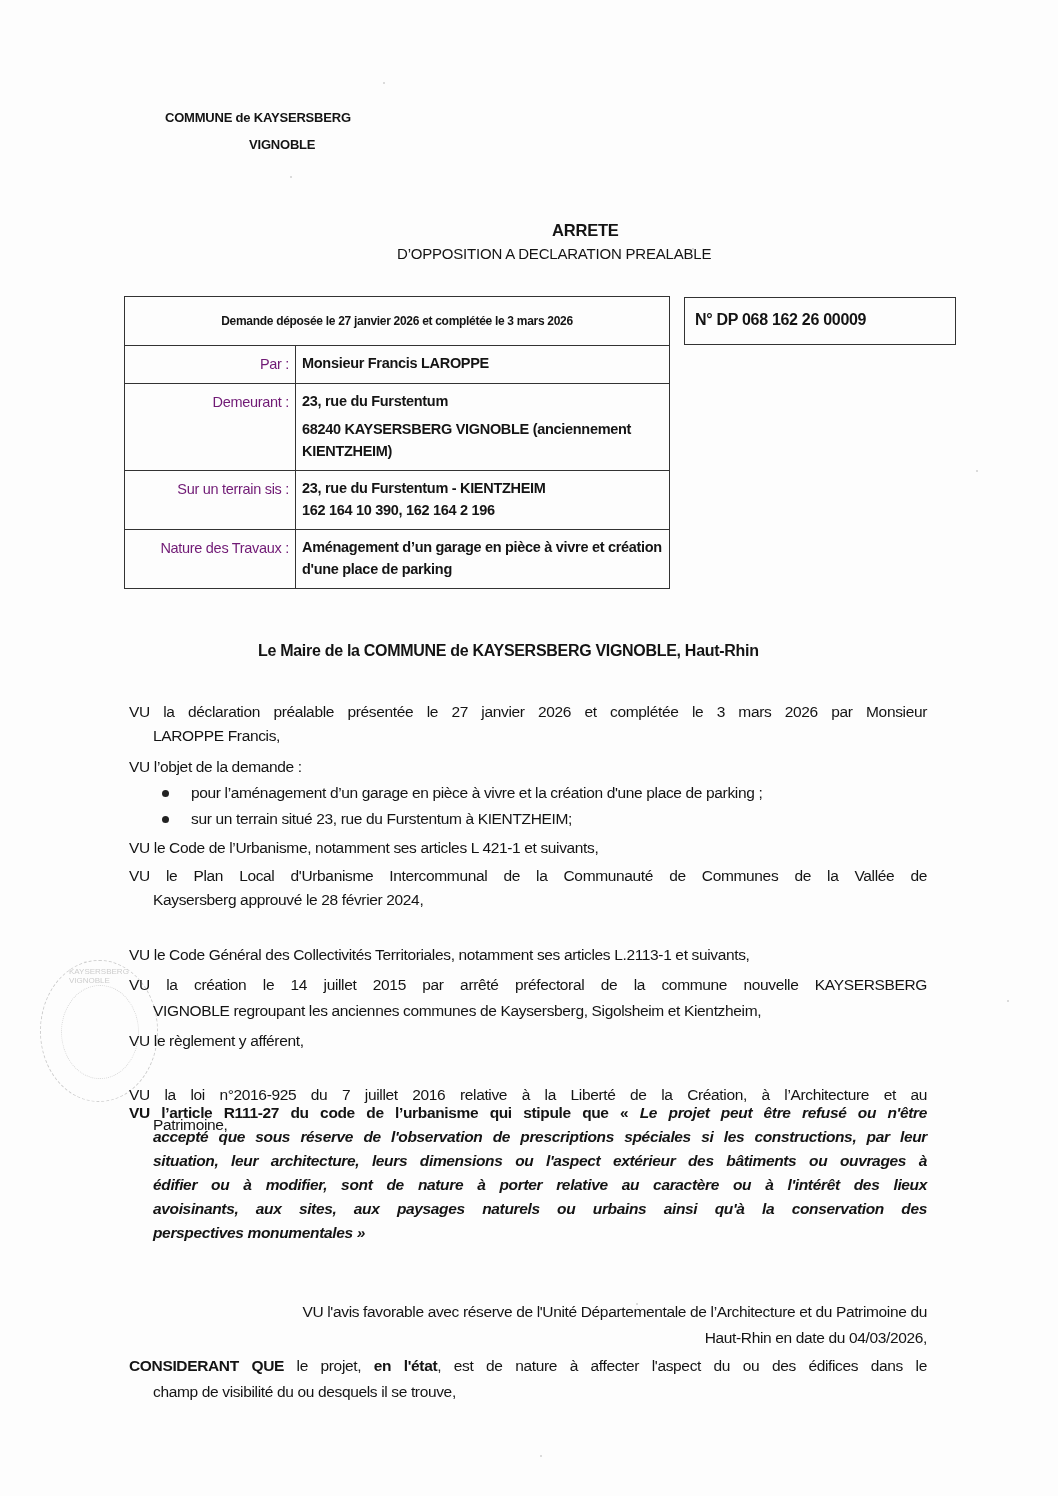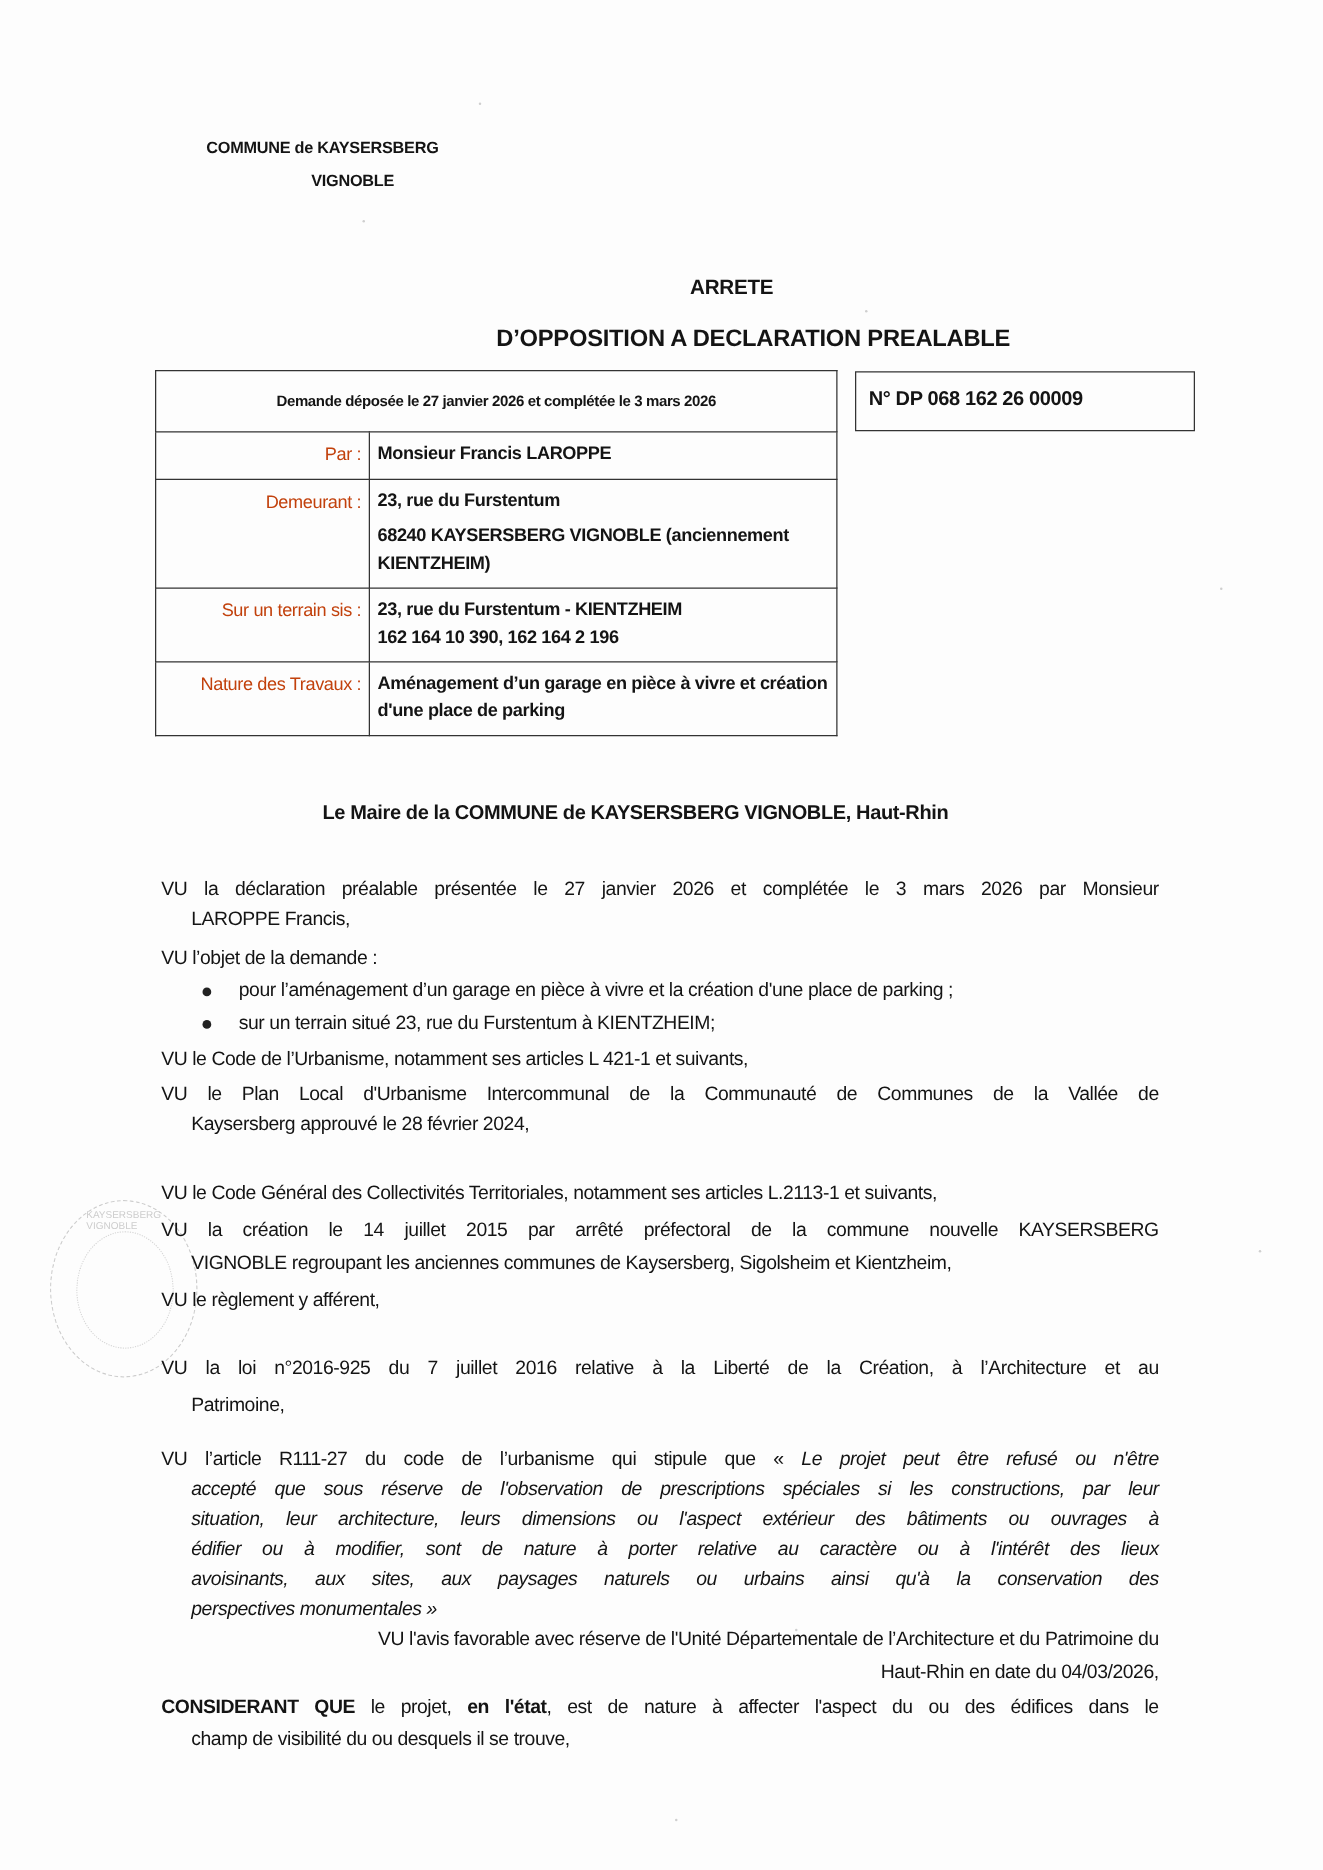--- a/index.html
+++ b/index.html
@@ -7,29 +7,29 @@
     width: 1058px; height: 1496px; position: relative; overflow: hidden;
     font-family: "Liberation Sans", sans-serif; color: #141414;
   }
   .page { position: absolute; inset: 0; background: #fdfdfd; }
 
   .commune { position: absolute; left: 165px; top: 104px; font-weight: bold; font-size: 13px; line-height: 27px; letter-spacing: -0.2px; }
   .commune div:nth-child(2) { padding-left: 84px; }
 
   .titles { position: absolute; left: 0; width: 1058px; top: 221px; }
   .titles .t1 { position: absolute; left: 552px; top: 0; font-weight: bold; font-size: 16.5px; letter-spacing: -0.2px; }
-  .titles .t2 { position: absolute; left: 397px; top: 40px; font-weight: bold; font-size: 19px; letter-spacing: -0.2px; }
+  .titles .t2 { position: absolute; left: 397px; top: 24px; font-weight: normal; font-size: 15px; letter-spacing: -0.2px; }
 
   table.info {
     position: absolute; left: 124px; top: 296px; width: 546px;
     border-collapse: collapse; font-size: 14.5px; letter-spacing: -0.3px;
   }
   table.info td { border: 1.5px solid #333; vertical-align: top; padding: 6px 6px 8px 6px; line-height: 22px; }
   table.info td.head { font-weight: bold; font-size: 12px; text-align: center; padding: 13px 4px 13px 4px; letter-spacing: -0.3px; }
-  table.info td.lbl { text-align: right; width: 158px; color: #c2410c; padding-top: 7px; }
+  table.info td.lbl { text-align: right; width: 158px; color: #701a75; padding-top: 7px; }
   table.info td.val { font-weight: bold; }
   .val div + div { margin-top: 6px; }
   .val .tight + .tight { margin-top: 0; }
 
   .dpnum {
     position: absolute; left: 684px; top: 297px; width: 272px; height: 48px;
     border: 1.5px solid #333; box-sizing: border-box;
     font-weight: bold; font-size: 16px; padding: 13px 0 0 10px; letter-spacing: -0.3px;
   }
 
@@ -147,21 +147,21 @@
       <div class="indent" style="margin-top:2px;">VIGNOBLE regroupant les anciennes communes de Kaysersberg, Sigolsheim et Kientzheim,</div>
     </div>
 
     <div class="para" style="top:1029px;">VU le règlement y afférent,</div>
 
     <div class="para" style="top:1083px;">
       <div class="justify-full">VU la loi n°2016-925 du 7 juillet 2016 relative à la Liberté de la Création, à l’Architecture et au</div>
       <div class="indent" style="margin-top:6px;">Patrimoine,</div>
     </div>
 
-    <div class="para" style="top:1156px;">
+    <div class="para" style="top:1101px;font-weight:bold;">
       <div class="justify-full"><span>VU l’article R111-27 du code de l’urbanisme qui stipule que « </span><span class="ital">Le projet peut être refusé ou n'être</span></div>
       <div class="indent ital justify-full">accepté que sous réserve de l'observation de prescriptions spéciales si les constructions, par leur</div>
       <div class="indent ital justify-full">situation, leur architecture, leurs dimensions ou l'aspect extérieur des bâtiments ou ouvrages à</div>
       <div class="indent ital justify-full">édifier ou à modifier, sont de nature à porter relative au caractère ou à l'intérêt des lieux</div>
       <div class="indent ital justify-full">avoisinants, aux sites, aux paysages naturels ou urbains ainsi qu'à la conservation des</div>
       <div class="indent ital">perspectives monumentales »</div>
     </div>
 
     <div class="para" style="top:1300px;text-align:right;">
       <div>VU l'avis favorable avec réserve de l'Unité Départementale de l’Architecture et du Patrimoine du</div>

